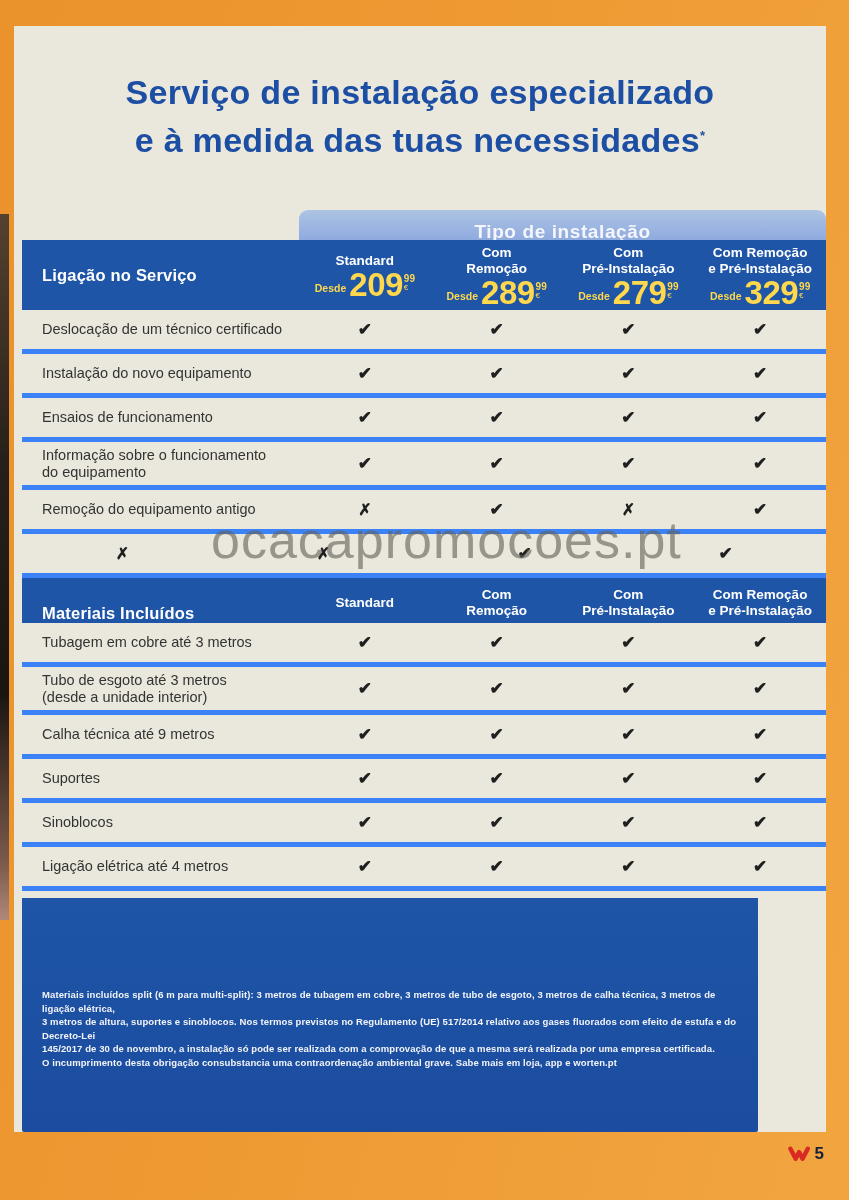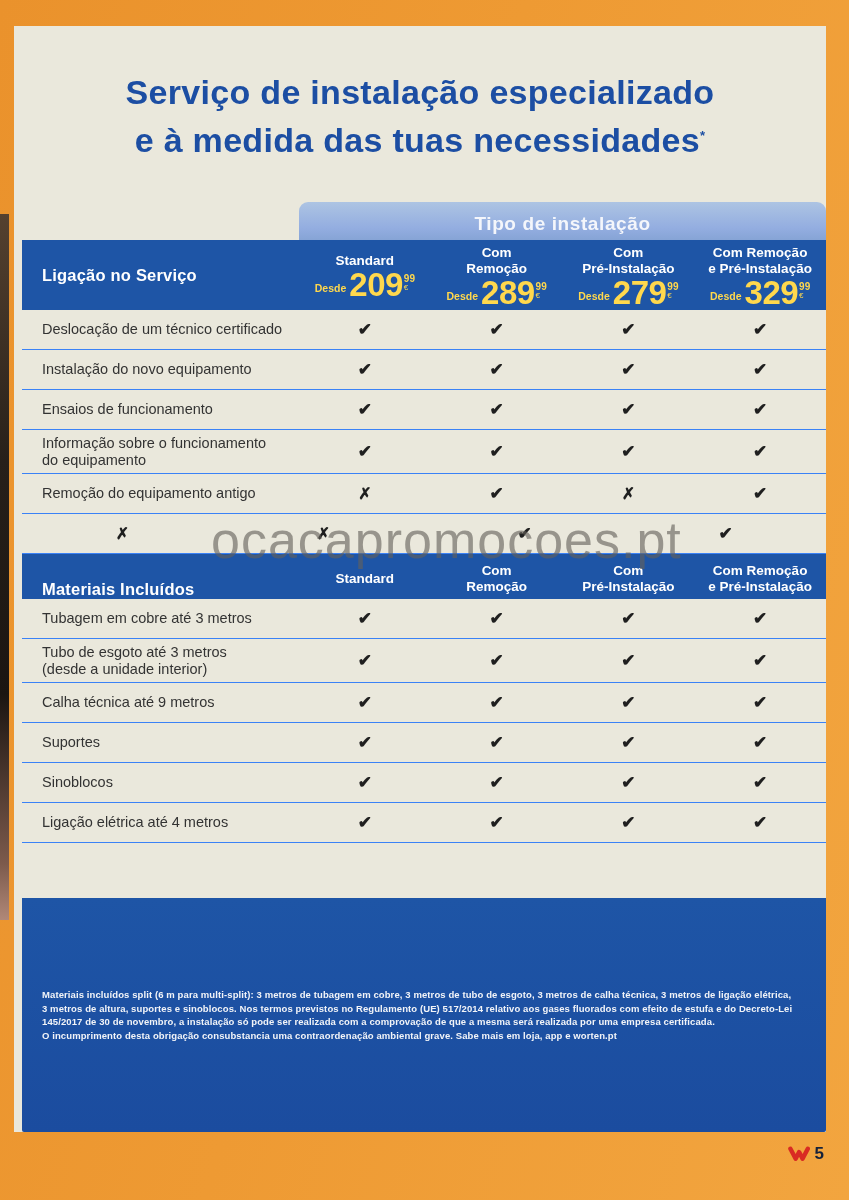--- a/index.html
+++ b/index.html
@@ -16,21 +16,21 @@
   .left-strip{
     position:absolute;left:0;top:214px;width:9px;height:706px;
     background:linear-gradient(180deg,#55412f 0%,#27201a 35%,#1b1511 68%,#7c5a4c 92%,#b08878 100%);
   }
   .title{
     position:absolute;top:44px;left:0;width:100%;text-align:center;
     color:#1c4ea3;font-weight:bold;font-size:34px;line-height:44px;letter-spacing:.3px;
   }
   .title sup{font-size:13px;}
   .band{
-    position:absolute;left:285px;top:176px;width:527px;height:44px;
+    position:absolute;left:285px;top:184px;width:527px;height:44px;
     background:linear-gradient(180deg,#adc4e3 0%,#93ade0 60%,#7f9fd0 100%);
     border-radius:9px 9px 0 0;
     display:flex;align-items:center;justify-content:center;
     color:#f4f6fb;font-weight:bold;font-size:19px;letter-spacing:.6px;
   }
   .table{position:absolute;left:8px;top:214px;width:804px;}
   .sec-header{display:flex;background:#1e55a6;color:#fff;align-items:stretch;}
   .sec-header.with-prices{min-height:70px;}
   .sec-header.no-prices{min-height:45px;align-items:flex-end;}
   .sec-title{
@@ -39,30 +39,30 @@
   }
   .cols{flex:1;display:flex;}
   .col-cell{flex:1;display:flex;flex-direction:column;align-items:center;justify-content:center;text-align:center;padding:4px 2px;}
   .col-label{font-weight:bold;font-size:13.5px;line-height:16px;white-space:pre-line;}
   .price{margin-top:3px;color:#ffd84d;display:flex;align-items:flex-start;justify-content:center;}
   .desde{font-size:10.5px;font-weight:bold;margin-top:10px;margin-right:3px;}
   .price-int{font-size:33px;font-weight:bold;line-height:25px;letter-spacing:-.5px;text-align:center;}
   .stack{display:flex;flex-direction:column;align-items:flex-start;margin-left:1px;margin-top:2px;}
   .cents{font-size:10px;font-weight:bold;line-height:9px;}
   .curr{font-size:8px;line-height:9px;}
-  .row{display:flex;align-items:center;min-height:39px;border-bottom:1px solid #3b82f6;background:#eae8dc;}
+  .row{display:flex;align-items:center;min-height:39px;border-bottom:5px solid #3b82f6;background:#eae8dc;}
   .row-label{
     width:277px;box-sizing:border-box;padding:5px 6px 5px 20px;
     font-size:14.5px;line-height:16.5px;color:#333;white-space:pre-line;
   }
   .row-marks{flex:1;display:flex;align-self:stretch;align-items:center;}
   .mark{flex:1;text-align:center;font-size:17px;font-weight:bold;color:#1f1f1f;}
   .mark.cross{font-size:16px;}
   .blue-footer{
-    position:absolute;left:8px;top:872px;width:804px;height:234px;
+    position:absolute;left:8px;top:872px;width:736px;height:234px;
     background:linear-gradient(180deg,#1e55a6 0%,#1b4c9f 100%);
     border-radius:0 0 2px 2px;
   }
   .finenotes{
     position:absolute;left:20px;top:90px;right:12px;
     color:#f2f4f8;font-size:9.5px;line-height:13.5px;font-weight:bold;letter-spacing:.1px;
   }
   .watermark{
     position:absolute;left:197px;top:484px;z-index:6;pointer-events:none;
     font-size:52px;color:rgba(100,97,90,.62);letter-spacing:1px;

